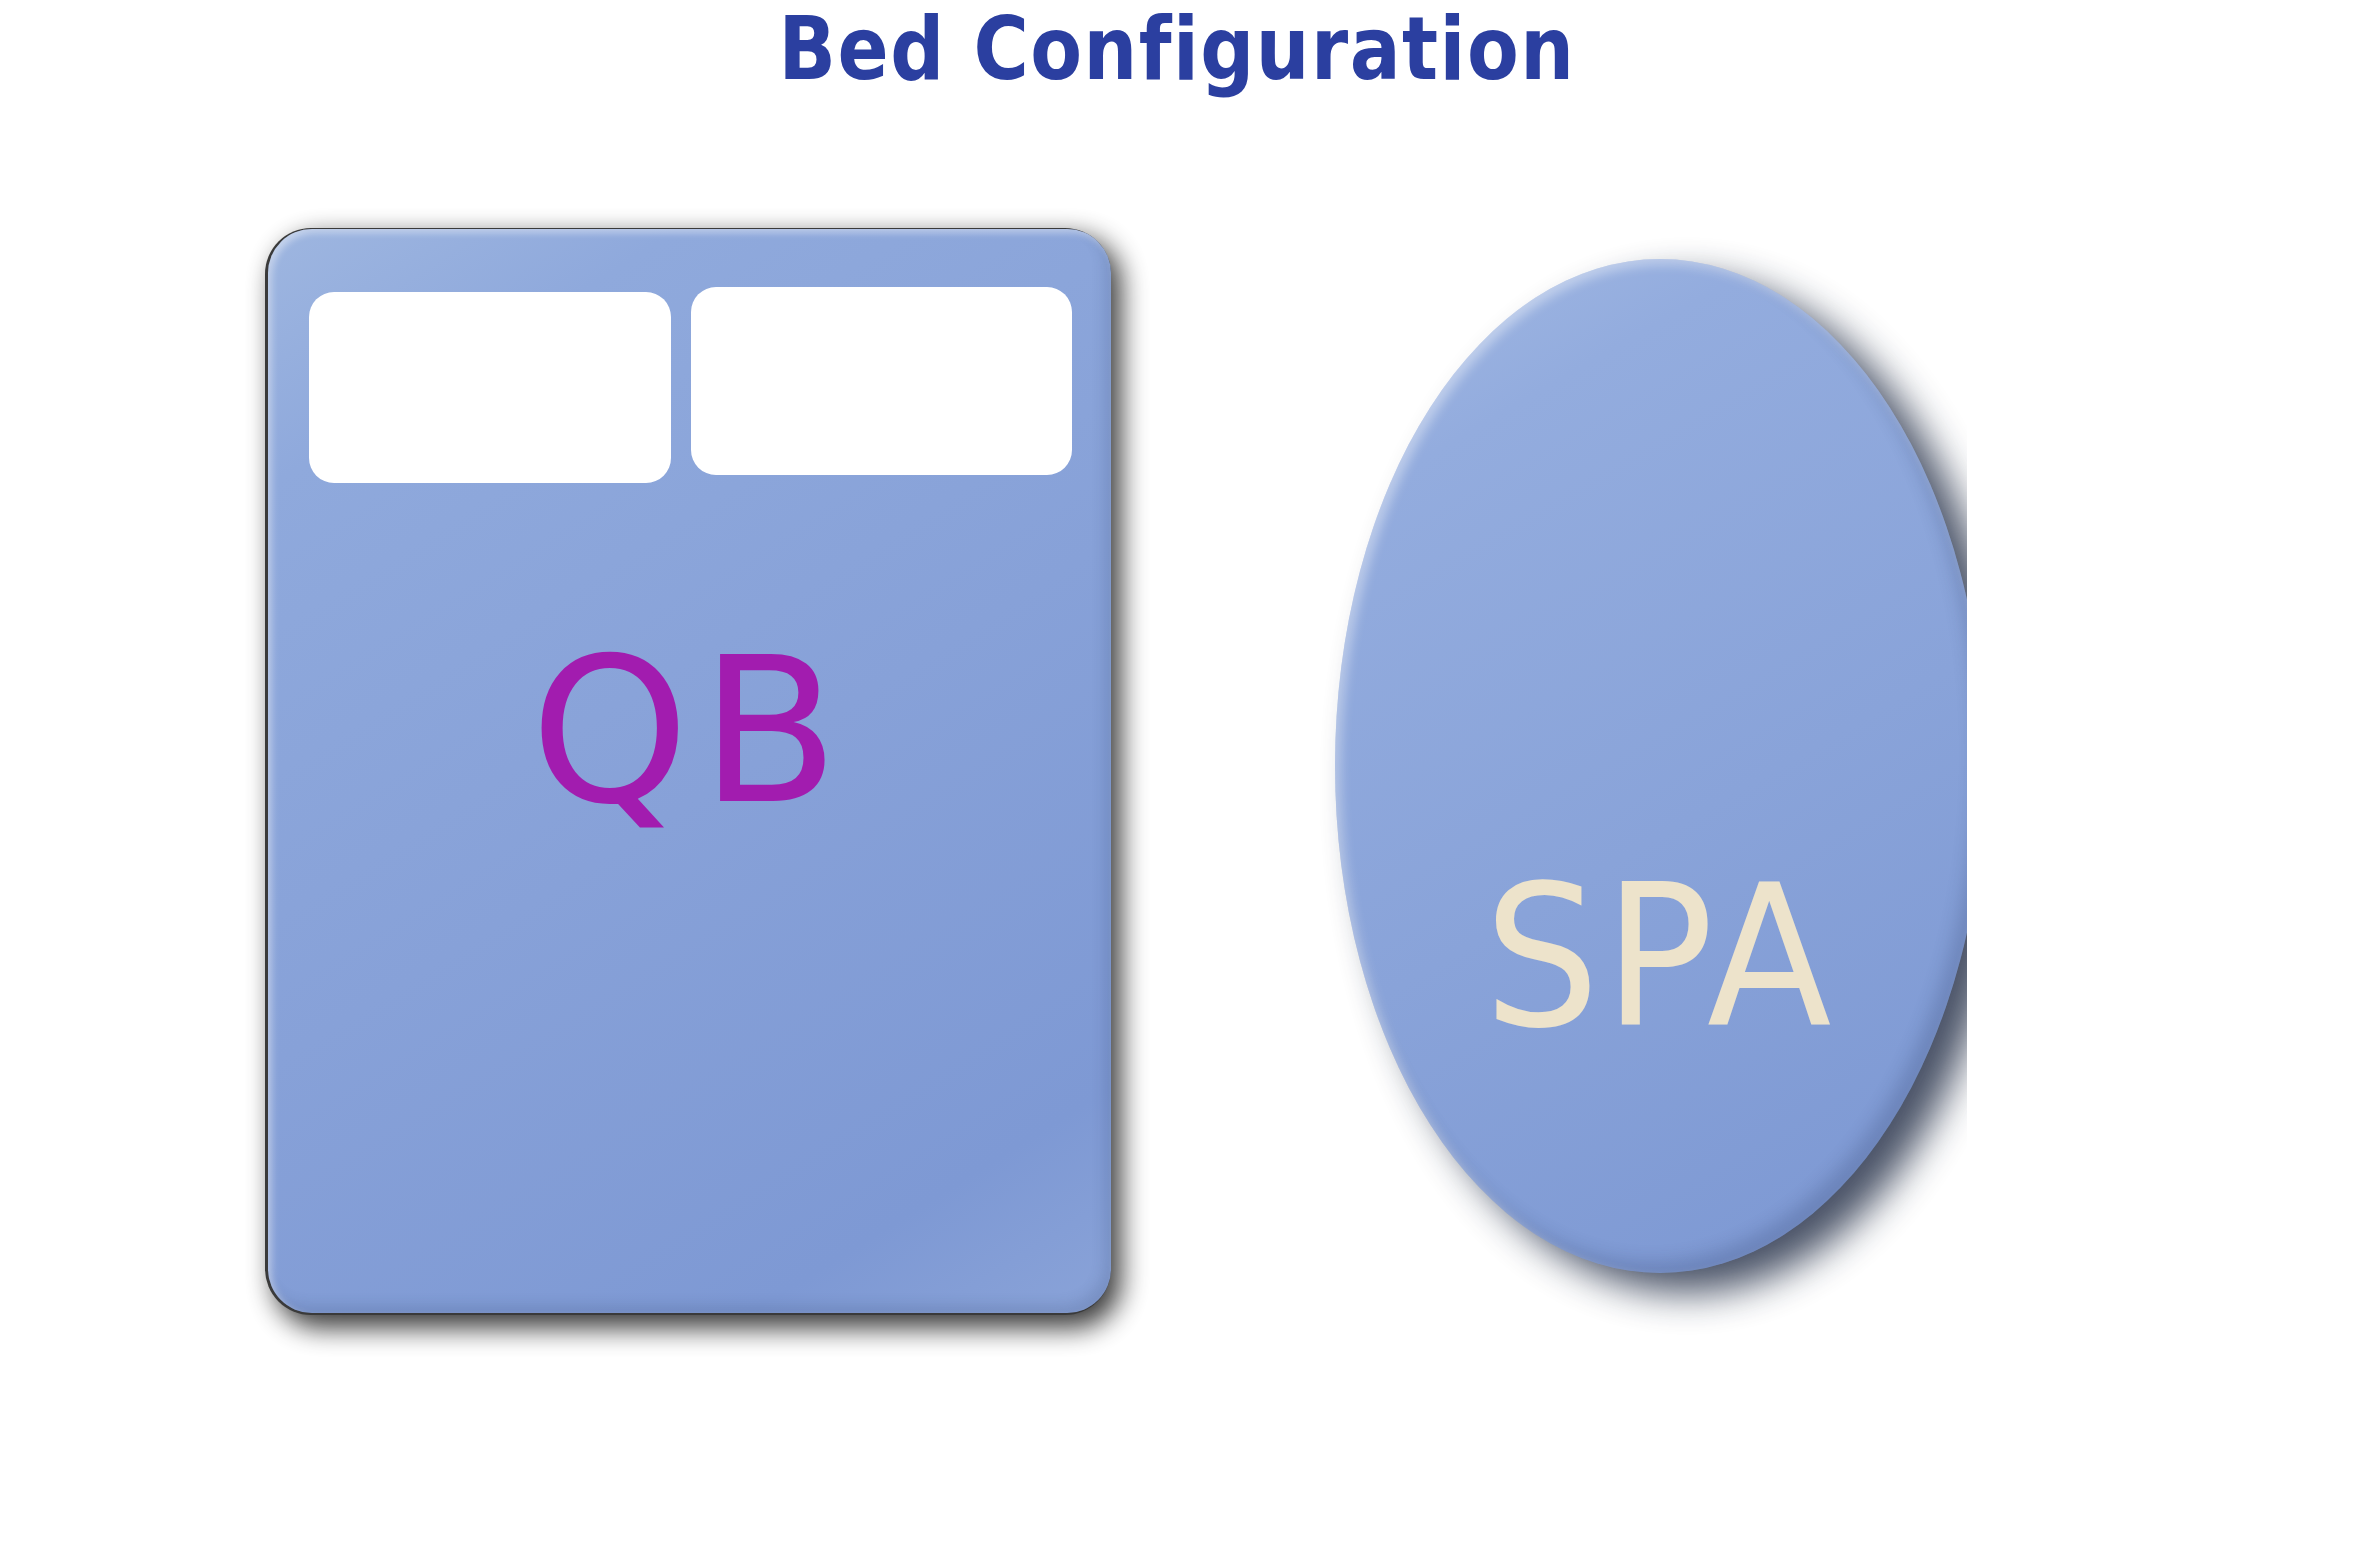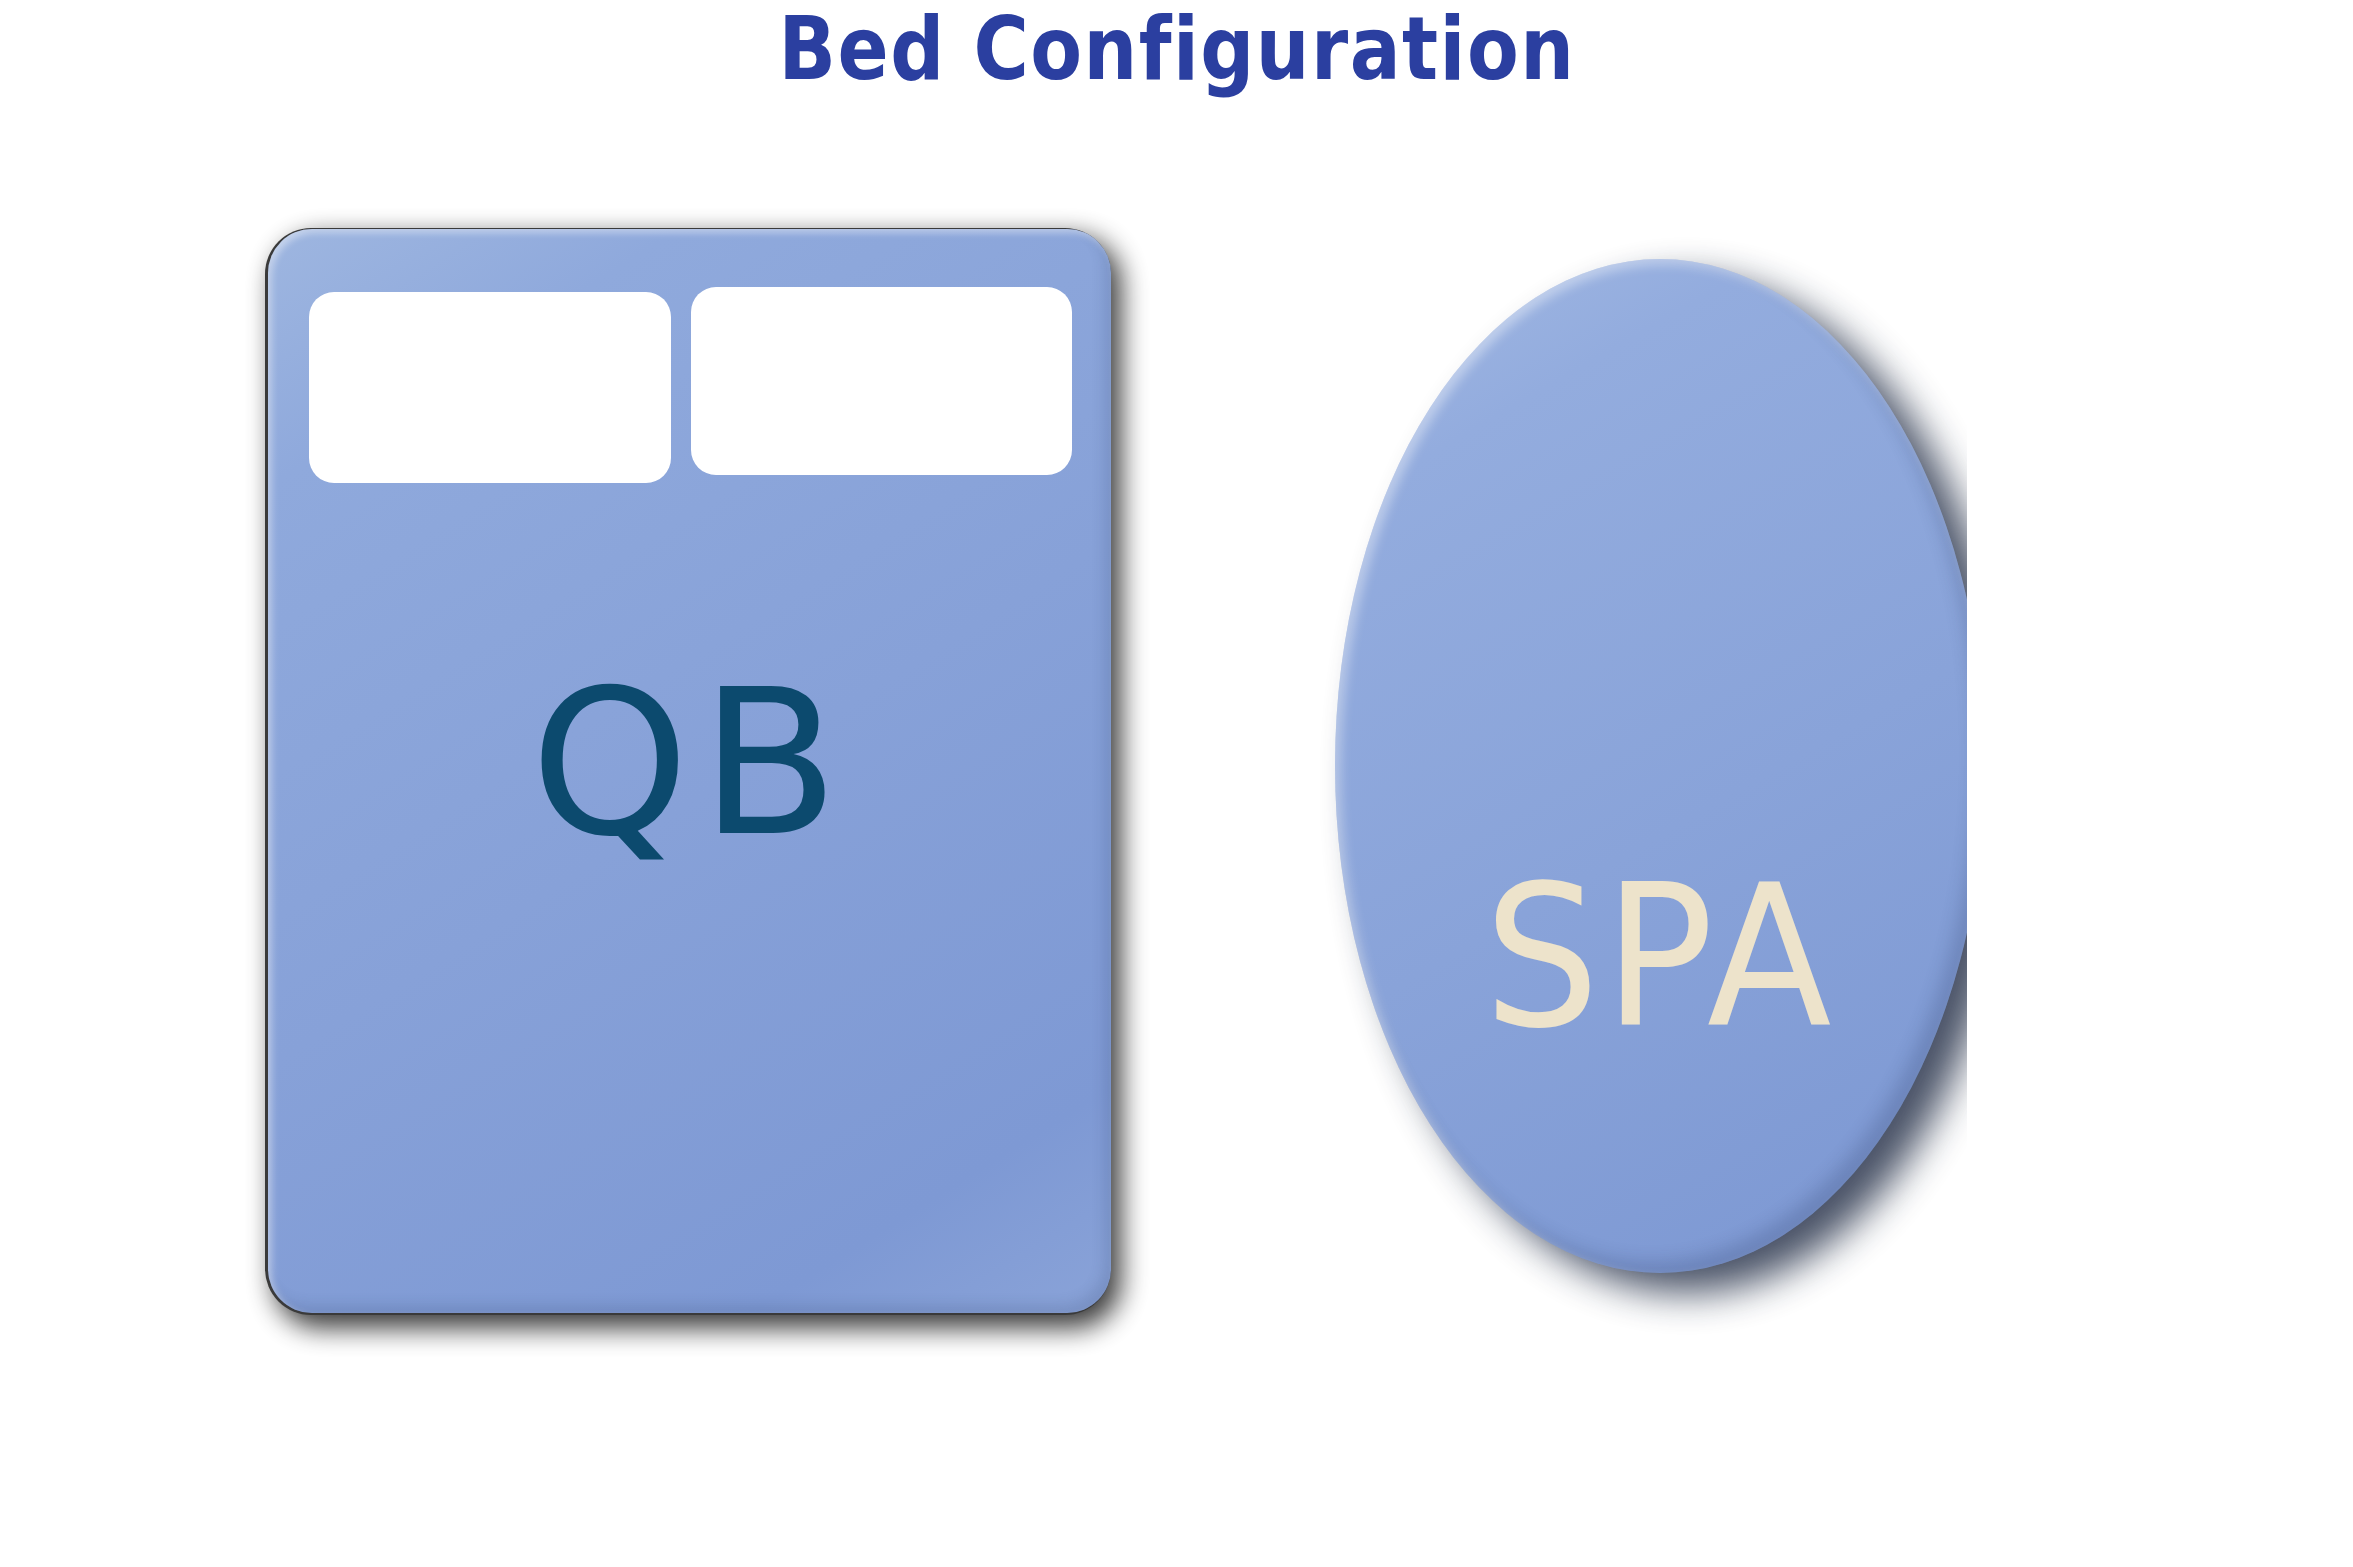--- a/index.html
+++ b/index.html
@@ -99,24 +99,24 @@
     background: #ffffff;
     border-radius: 25px;
   }
 
   #pillow-left  { left: 46px;  top: 66px; width: 362px; height: 191px; }
   #pillow-right { left: 428px; top: 61px; width: 381px; height: 188px; }
 
   #bed-label {
     position: absolute;
     left: 0;
-    top: 436px;
+    top: 404px;
     width: 854px;
     text-align: center;
-    color: #0c4a6e;
+    color: #a21caf;
     font-family: "DejaVu Sans", sans-serif;
     font-size: 202px;
     font-weight: 400;
     letter-spacing: 11px;
     line-height: 202px;
     white-space: nowrap;
   }
 
   
   #spa-wrap {

